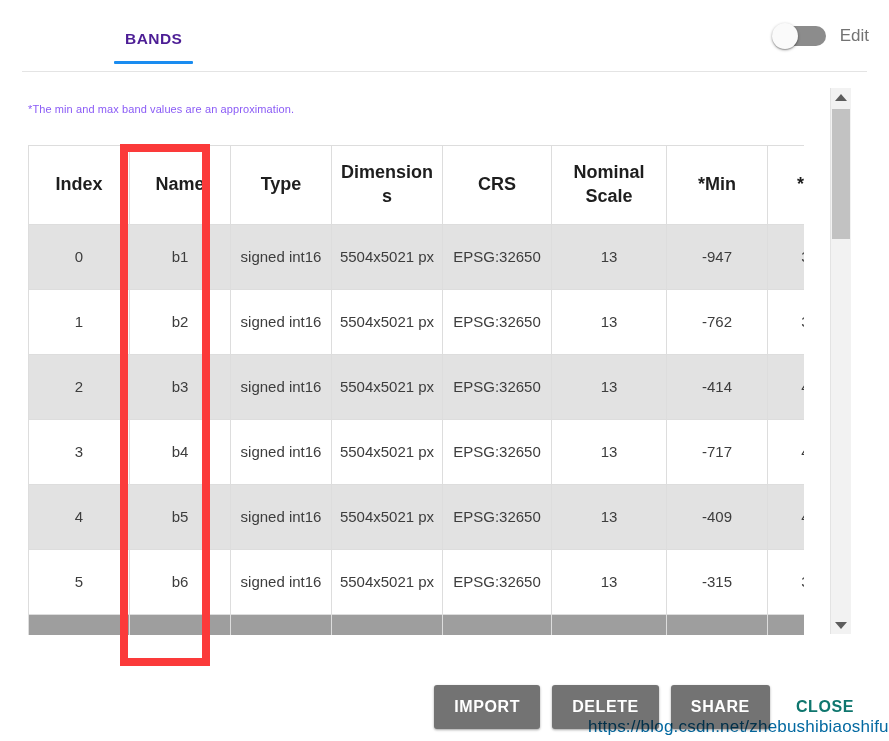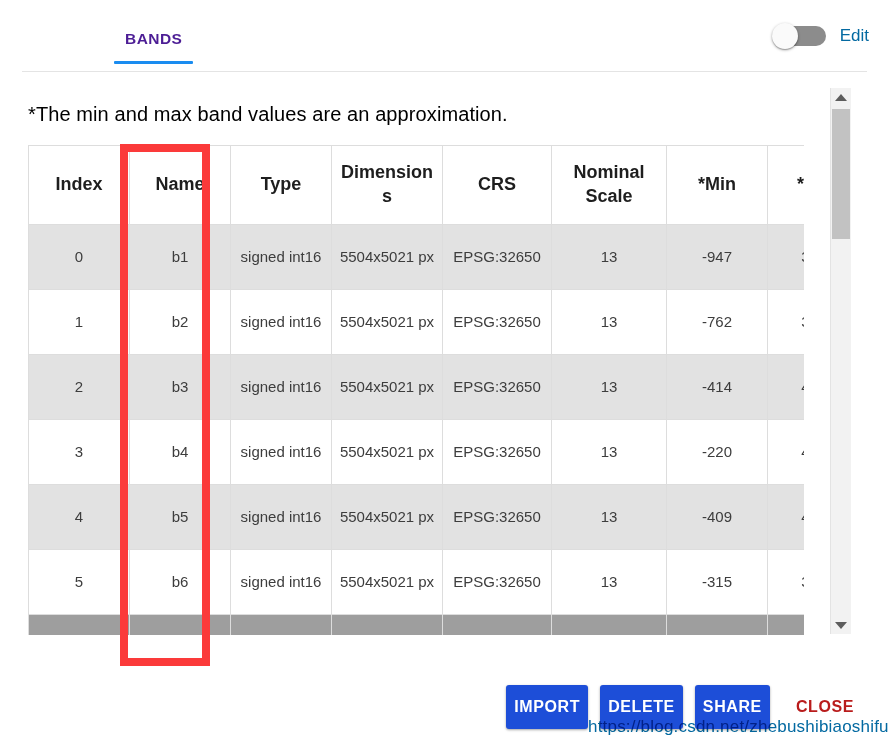--- a/index.html
+++ b/index.html
@@ -97,30 +97,30 @@
     left: 0px;
     top: -2px;
     width: 26px;
     height: 26px;
     border-radius: 50%;
     background: #fafafa;
     box-shadow: 0 1px 3px rgba(0,0,0,0.35), 0 1px 1px rgba(0,0,0,0.2);
   }
   .edit-label {
     font-size: 17px;
-    color: #0369a1;
+    color: #737373;
   }
 
   
   .note {
     position: absolute;
     left: 28px;
     top: 103px;
-    font-size: 20px;
-    color: #000000;
+    font-size: 11px;
+    color: #8b5cf6;
     letter-spacing: 0.1px;
   }
 
   
   .table-viewport {
     position: absolute;
     left: 28px;
     top: 145px;
     width: 776px;
     height: 490px;
@@ -236,29 +236,29 @@
     align-items: center;
     gap: 12px;
   }
   .btn {
     font-family: "Liberation Sans", sans-serif;
     font-size: 16px;
     font-weight: bold;
     letter-spacing: 0.6px;
     border: none;
     cursor: pointer;
-    background: #1d4ed8;
+    background: #737373;
     color: #ffffff;
-    padding: 13px 8px;
+    padding: 13px 20px;
     border-radius: 3px;
     box-shadow: 0 1px 3px rgba(0,0,0,0.22), 0 1px 2px rgba(0,0,0,0.16);
   }
   .btn.flat {
     background: transparent;
-    color: #b91c1c;
+    color: #0f766e;
     box-shadow: none;
     padding: 13px 14px;
   }
 
   .watermark {
     position: absolute;
     left: 588px;
     top: 717px;
     font-size: 17px;
     color: #0369a1;
@@ -334,21 +334,21 @@
           <td class="c-min">-414</td>
           <td class="c-max">4177</td>
         </tr>
         <tr class="odd">
           <td class="c-index">3</td>
           <td class="c-name">b4</td>
           <td class="c-type">signed int16</td>
           <td class="c-dim">5504x5021 px</td>
           <td class="c-crs">EPSG:32650</td>
           <td class="c-scale">13</td>
-          <td class="c-min">-220</td>
+          <td class="c-min">-717</td>
           <td class="c-max">4583</td>
         </tr>
         <tr class="even">
           <td class="c-index">4</td>
           <td class="c-name">b5</td>
           <td class="c-type">signed int16</td>
           <td class="c-dim">5504x5021 px</td>
           <td class="c-crs">EPSG:32650</td>
           <td class="c-scale">13</td>
           <td class="c-min">-409</td>

